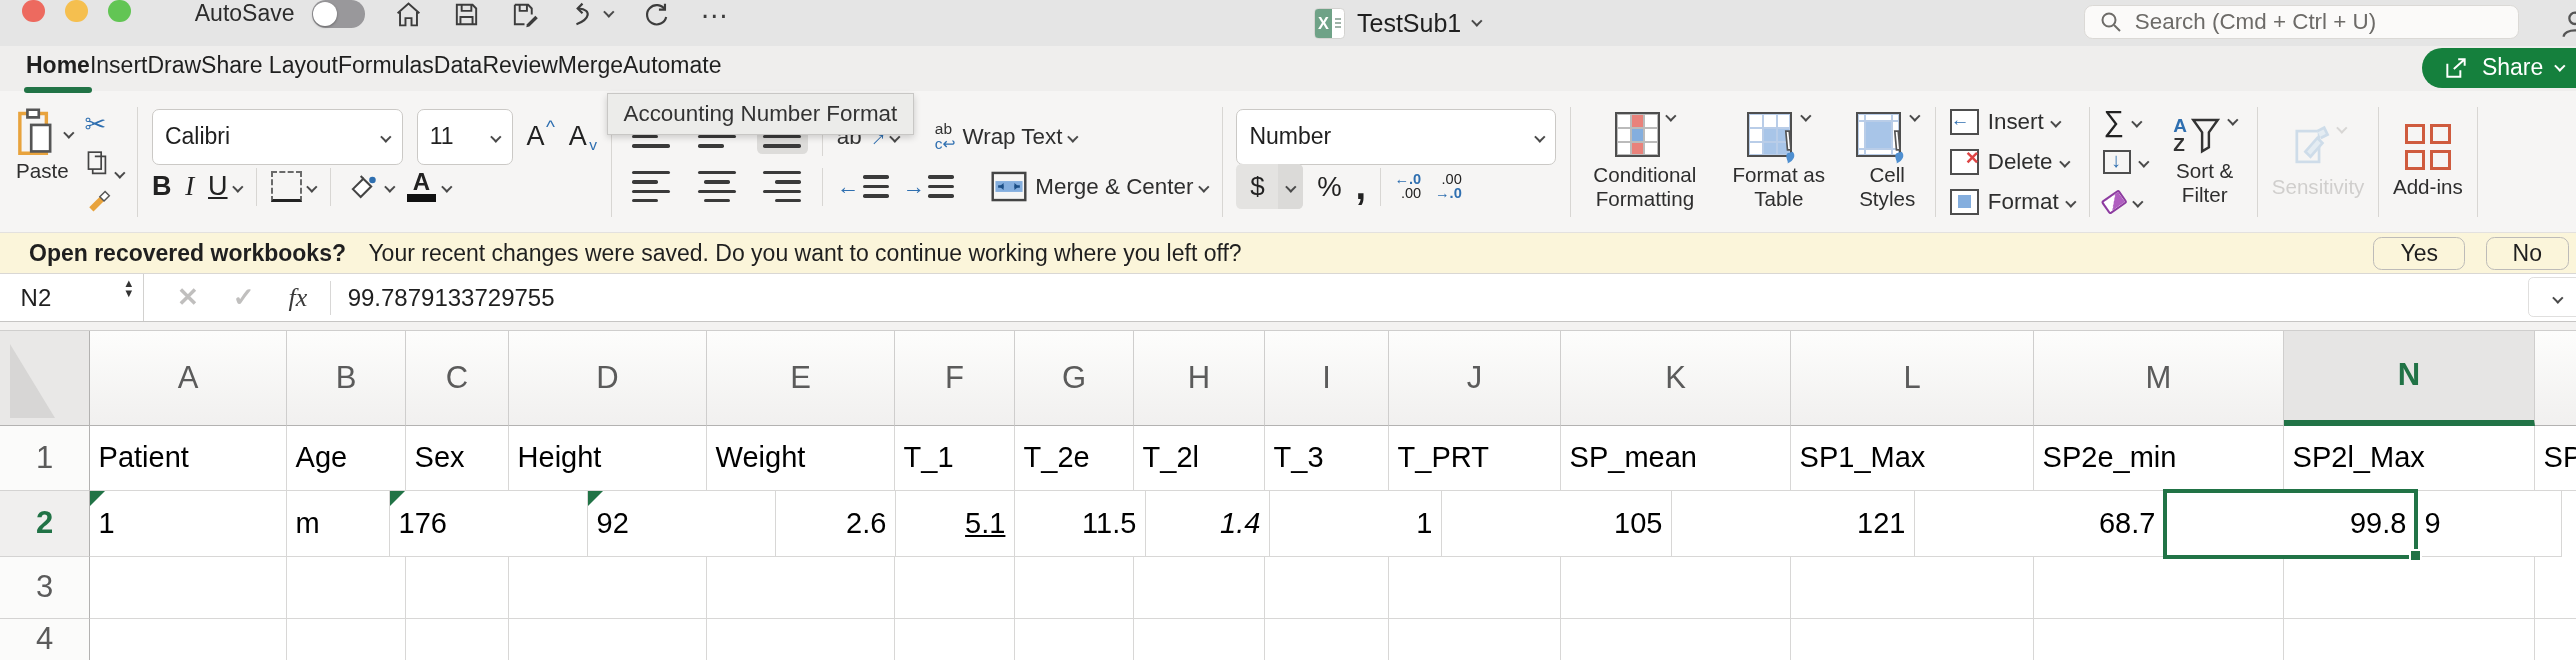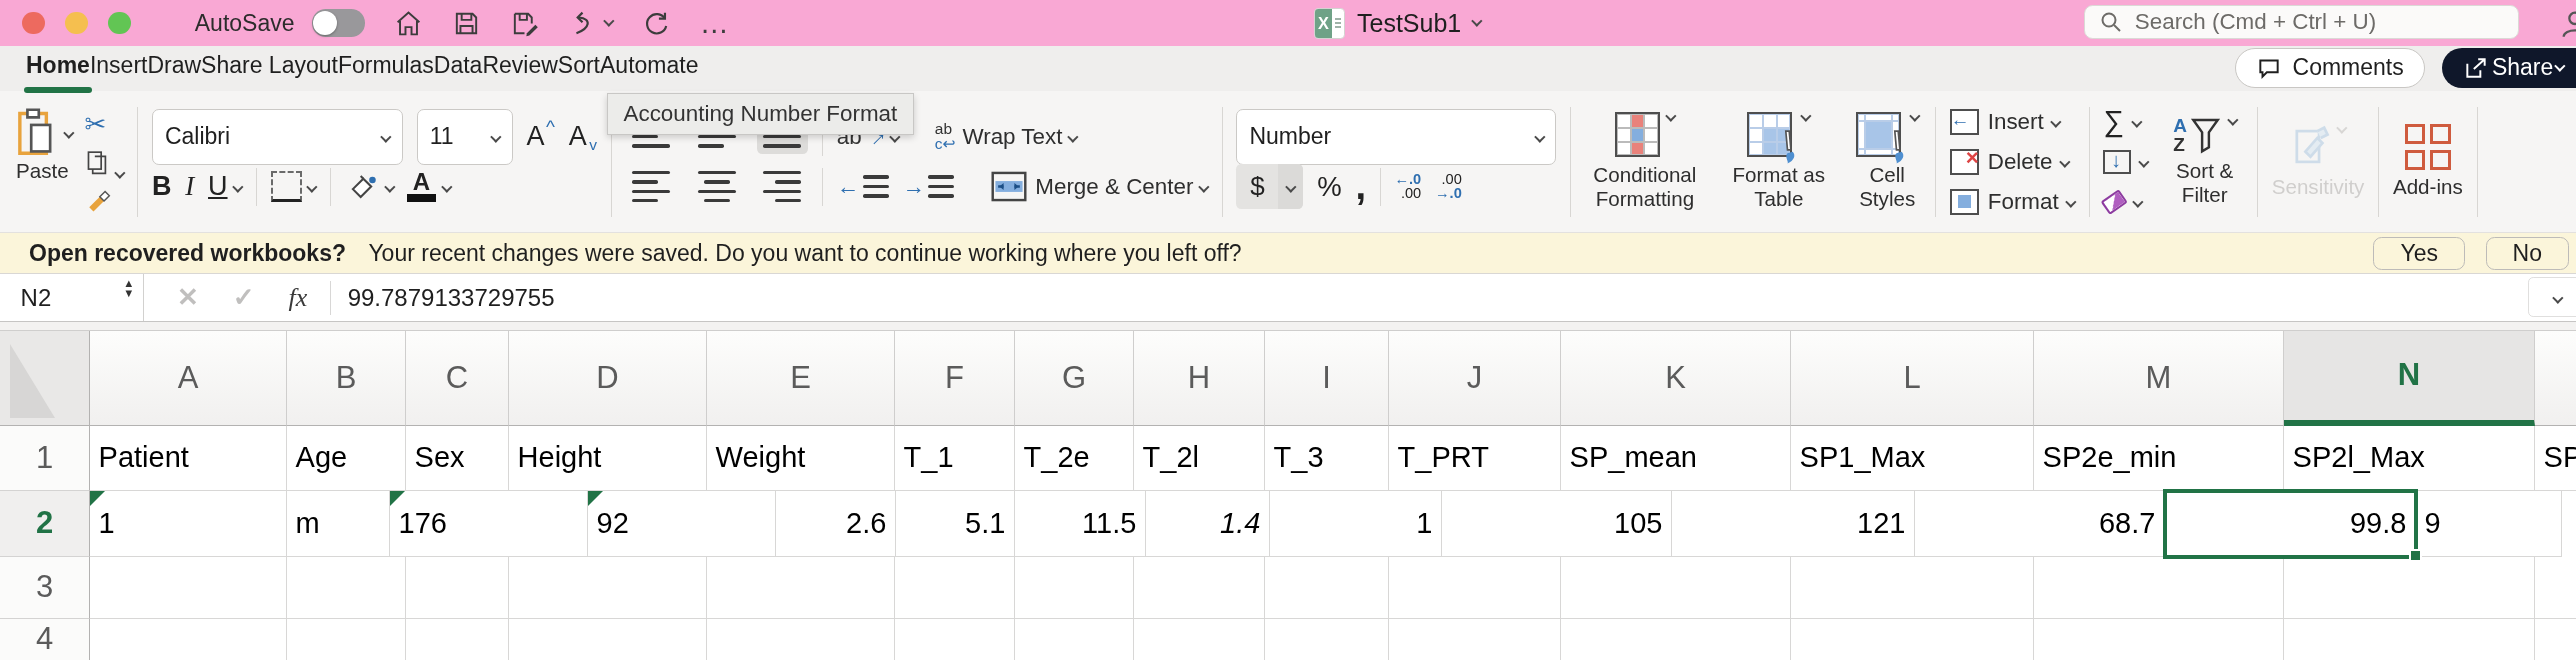--- a/index.html
+++ b/index.html
@@ -1,20 +1,20 @@
 <!DOCTYPE html>
 <html style="font-size:13.8px"><head>
 <meta charset="utf-8">
 <style>
   *{box-sizing:border-box;margin:0;padding:0}
   html,body{width:2576px;height:660px;overflow:hidden}
   body{font-family:"Liberation Sans",sans-serif;background:#fff;position:relative}
 
   
-  .titlebar{height:46px;background:#f9a8d4;display:flex;align-items:center;position:relative}
+  .titlebar{height:46px;background:#e5e5e5;display:flex;align-items:flex-start;position:relative}
   .lights{display:flex;gap:20.6px;margin-left:22.4px}
   .light{width:22.4px;height:22.4px;border-radius:50%}
   .light.red{background:#ed6a5f}.light.yellow{background:#f5bf4f}.light.green{background:#62c554}
   .autosave{margin-left:64px;font-size:23px;color:#2c2c2c}
   .toggle{margin-left:17px;width:53px;height:27.5px;border-radius:13.8px;background:#99989b;position:relative}
   .toggle .knob{position:absolute;left:1.7px;top:1.7px;width:24px;height:24px;border-radius:50%;background:#fff;box-shadow:0 0.9px 2.6px rgba(0,0,0,.35)}
   .tb-ic{margin-left:29px;display:flex;align-items:center;color:#3c3c3c}
   .tb-ic svg{display:block}
   .chev{width:9.5px;height:9.5px;border-right:2.6px solid #4a4a4a;border-bottom:2.6px solid #4a4a4a;transform:rotate(45deg);display:inline-block;flex:0 0 auto}
   .chev.small{width:7.7px;height:7.7px;border-width:2.1px}
@@ -29,21 +29,21 @@
   .person{position:absolute;right:-15.5px;top:6.9px;color:#555}
 
   
   .tabsrow{height:45px;background:#efeeed;display:flex;align-items:center;position:relative}
   .tabs{display:flex;margin-left:26px;}
   .tab{font-size:23px;color:#1f1f1f;position:relative;padding-bottom:5.2px;cursor:default}
   .tab.active{font-weight:bold}
   .tab.active::after{content:"";position:absolute;left:-1.7px;right:-1.7px;bottom:-8.6px;height:6px;border-radius:3.4px;background:#217346}
   .topactions{position:absolute;right:0;top:1.7px;display:flex;gap:17px;align-items:center}
   .btn-comments{height:40px;border:1.7px solid #c9c7c4;background:#fff;border-radius:20.6px;display:flex;align-items:center;gap:10.3px;padding:0 20.6px;font-size:23px;color:#1f1f1f}
-  .btn-share{height:40px;background:#0f172a;color:#fff;border-radius:20.6px 0 0 20.6px;display:flex;align-items:center;gap:3px;padding:0 12px 0 20.6px;font-size:23px}
+  .btn-share{height:40px;background:#15803d;color:#fff;border-radius:20.6px 0 0 20.6px;display:flex;align-items:center;gap:13px;padding:0 12px 0 20.6px;font-size:23px}
   .btn-share .chev{border-color:#fff}
 
   .tooltip{position:absolute;left:607px;top:93px;z-index:60;background:#ececea;border:0.9px solid #c8c7c5;box-shadow:0 2.6px 6.9px rgba(0,0,0,.18);padding:6.9px 15.5px;font-size:22.4px;color:#333}
 
   
   .ribbon{height:142px;background:#f6f5f4;display:flex;align-items:center;padding:0 12px;gap:13.8px;overflow:hidden;border-bottom:0.9px solid #e3e1df}
   .vdiv{width:0.9px;height:110px;background:#d8d6d3;flex:0 0 auto}
   .rgroup{display:flex;flex-direction:column;justify-content:center;flex:0 0 auto}
   .rrow{display:flex;align-items:center;gap:13.8px;height:50px}
   .rlabel{font-size:20.6px;color:#2e2e2e;text-align:center;line-height:24px}
@@ -228,30 +228,24 @@
 
 <div class="tabsrow">
   <div class="tabs" id="tabs">
       <div class="tab active">Home</div>
       <div class="tab">Insert</div>
       <div class="tab">Draw</div>
       <div class="tab">Share Layout</div>
       <div class="tab">Formulas</div>
       <div class="tab">Data</div>
       <div class="tab">Review</div>
-      <div class="tab">Sort</div>
+      <div class="tab">Merge</div>
       <div class="tab">Automate</div>
     </div>
   <div class="topactions">
-    <div class="btn-comments">
-      <svg width="26" height="26" viewBox="0 0 24 24" fill="none" stroke="#1f1f1f" stroke-width="1.8">
-          <path d="M4 5 H20 V16 H10 L6 20 V16 H4 Z"></path>
-        </svg>
-      <span>Comments</span>
-    </div>
     <div class="btn-share">
       <svg width="26" height="26" viewBox="0 0 24 24" fill="none" stroke="#fff" stroke-width="1.8">
           <path d="M4 8 V20 H16 V14"></path>
           <path d="M10 13 L20 4 M14 4 H20 V10"></path>
         </svg>
       <span>Share</span>
       <span class="chev small" style="margin-top:-3.4px"></span>
     </div>
   </div>
 </div>
@@ -650,21 +644,21 @@
         <div class="cell al" style="width: 251px; height: 100%;">SP2l_Max</div>
         <div class="cell al" style="width: 146px; height: 100%;">SP</div>
       </div>
       <div class="gridrow" style="height: 66px;">
         <div class="rh sel" style="height: 100%;">2</div>
         <div class="cell al" style="width: 197px; height: 100%;">1<span class="flag"></span></div>
         <div class="cell al" style="width: 103px; height: 100%;">m</div>
         <div class="cell al" style="width: 198px; height: 100%;">176<span class="flag"></span></div>
         <div class="cell al" style="width: 188px; height: 100%;">92<span class="flag"></span></div>
         <div class="cell ar" style="width: 120px; height: 100%;">2.6</div>
-        <div class="cell ar" style="width: 119px; height: 100%;">5.1</div>
+        <div class="cell ar" style="width: 119px; height: 100%; text-decoration: underline;">5.1</div>
         <div class="cell ar" style="width: 131px; height: 100%;">11.5</div>
         <div class="cell ar" style="width: 124px; height: 100%; font-style: italic;">1.4</div>
         <div class="cell ar" style="width: 172px; height: 100%;">1</div>
         <div class="cell ar" style="width: 230px; height: 100%;">105</div>
         <div class="cell ar" style="width: 243px; height: 100%;">121</div>
         <div class="cell ar" style="width: 250px; height: 100%;">68.7</div>
         <div class="cell ar selcell" style="width: 251px; height: 100%;">99.8<span class="handle"></span></div>
         <div class="cell al" style="width: 146px; height: 100%;">9</div>
       </div>
       <div class="gridrow" style="height: 62px;">

